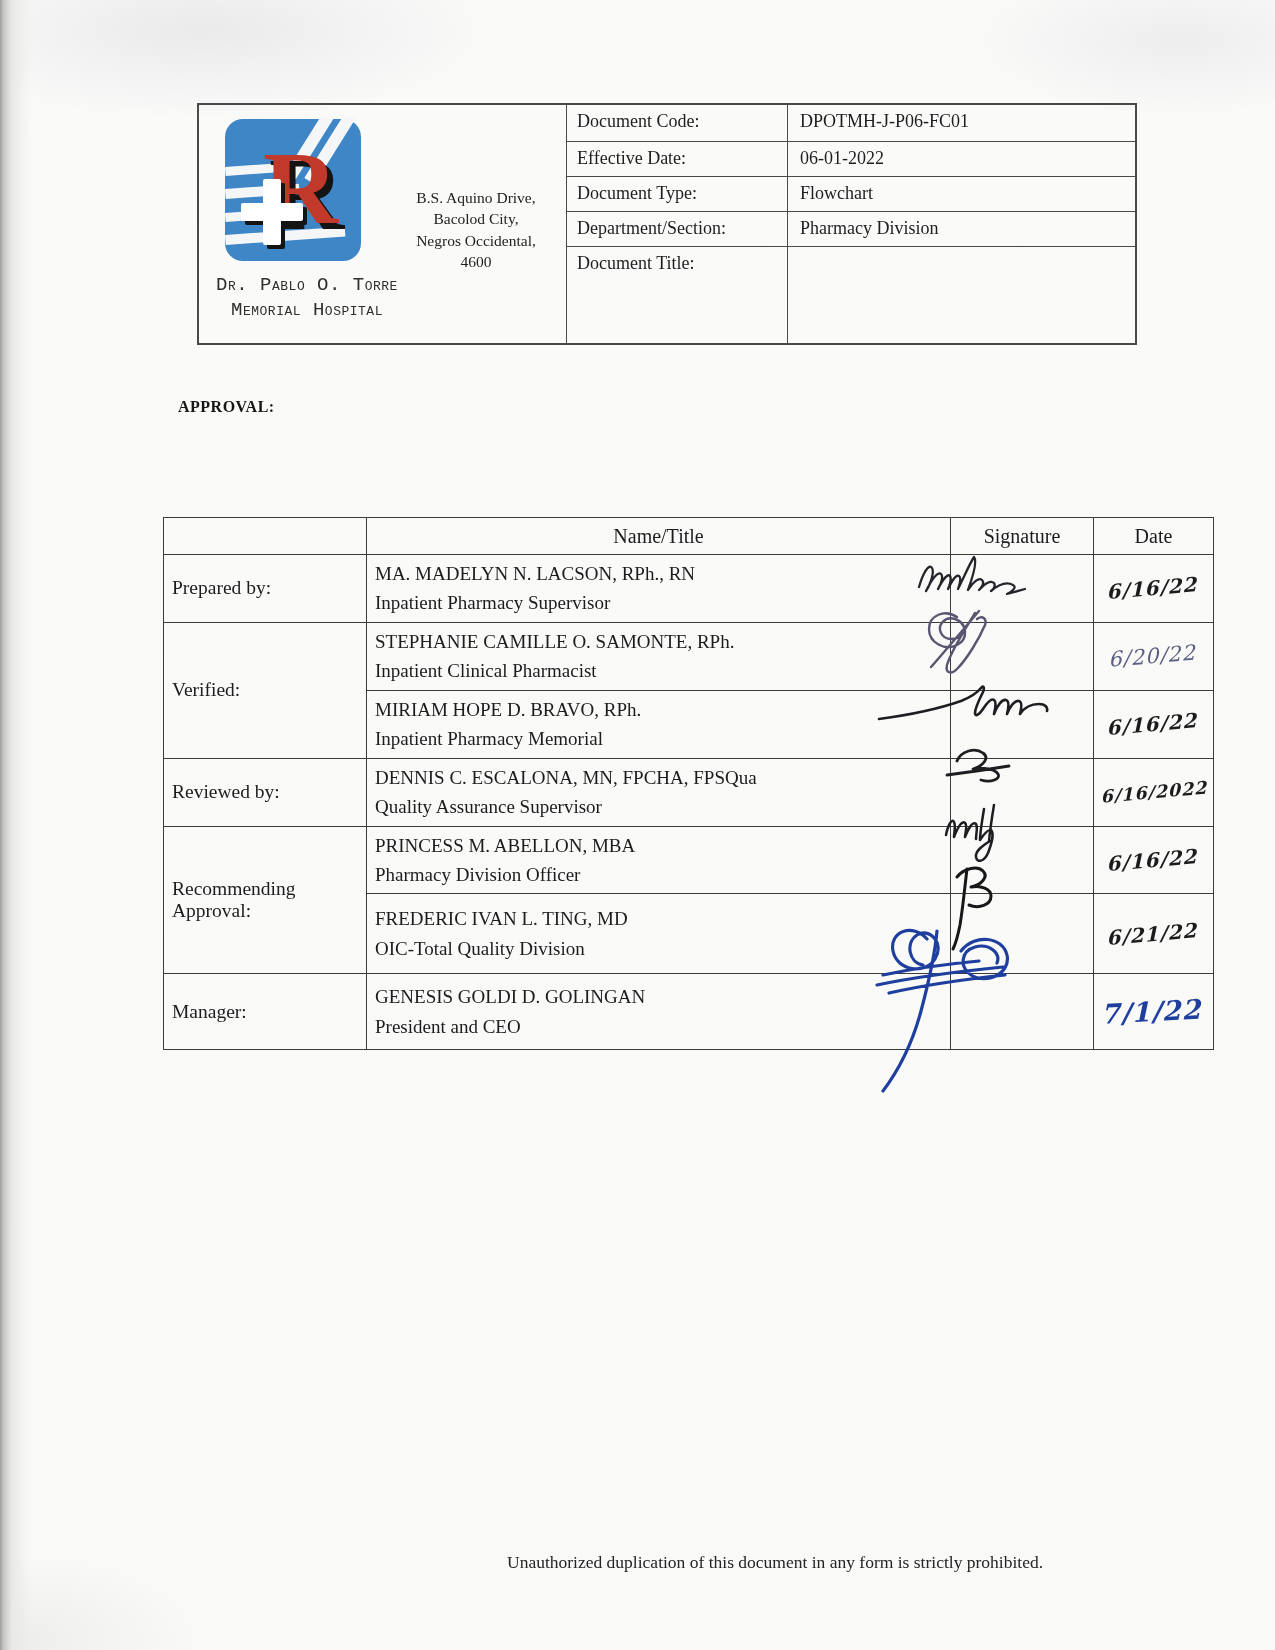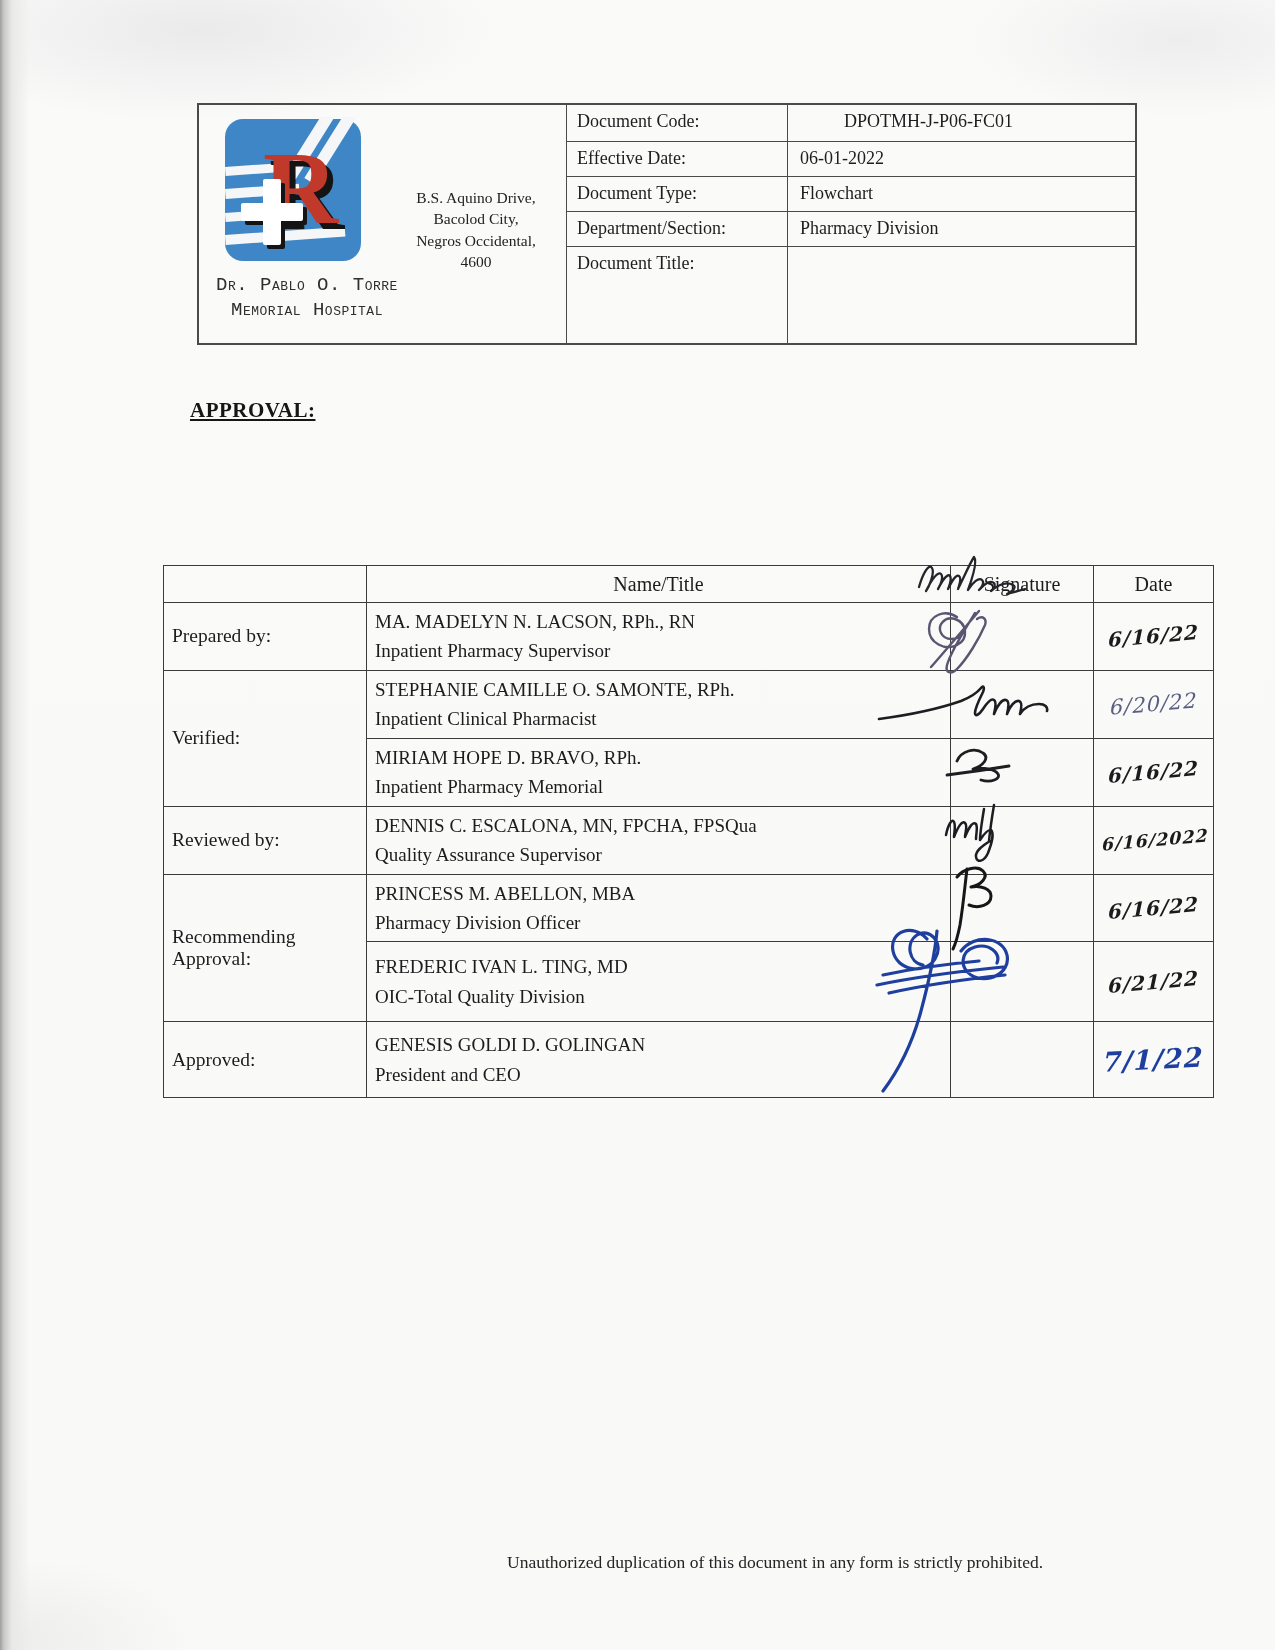--- a/index.html
+++ b/index.html
@@ -32,40 +32,40 @@
   .hospital-address{
     position:absolute;left:196px;top:82px;width:162px;text-align:center;
     font-size:15.5px;line-height:1.38;color:#222;
   }
   .hospital-name{
     position:absolute;left:2px;top:168px;width:212px;text-align:center;
     font-variant:small-caps;font-size:19px;line-height:1.3;color:#2e2e2e;letter-spacing:.5px;font-family:Liberation Mono, monospace;
   }
   .meta-rows{flex:1;display:flex;flex-direction:column;}
   .meta-row{display:flex;border-bottom:1.5px solid #4a4a4a;flex:0 0 35px;box-sizing:border-box;}
-  .meta-row:first-child{flex:0 0 37px;gap:44px;}
+  .meta-row:first-child{flex:0 0 37px;}
   .meta-row:last-child{flex:1;border-bottom:none;}
   .meta-label{
     flex:0 0 221px;border-right:1.5px solid #4a4a4a;box-sizing:border-box;
     padding:6px 6px 0 10px;font-size:18px;
   }
   .meta-value{flex:1;padding:6px 8px 0 12px;font-size:18px;}
   .meta-value.bold{font-weight:bold;line-height:1.45;padding-top:5px;}
 
   
   .approval-heading{
-    position:absolute;left:190px;top:398px;
-    font-size:21px;font-weight:bold;text-decoration:underline;letter-spacing:.5px;color:#161616;
+    position:absolute;left:178px;top:398px;
+    font-size:16px;font-weight:bold;letter-spacing:.5px;color:#161616;
   }
 
   
   .approval-wrap{position:absolute;left:163px;top:517px;width:1050px;}
   table.approval{
     border-collapse:collapse;table-layout:fixed;width:1050px;
-    font-size:19px;color:#1c1c1e;margin-top:48px;
+    font-size:19px;color:#1c1c1e;
   }
   table.approval td,table.approval th{
     border:1.5px solid #3c3c3c;box-sizing:border-box;
     padding:4px 8px;vertical-align:middle;overflow:visible;
   }
   table.approval th{font-weight:normal;font-size:20px;text-align:center;height:37px;}
   td.role{vertical-align:top;padding-top:9px;padding-left:10px;font-size:19.5px;}
   td.role.mid{vertical-align:middle;padding-top:4px;}
   td.namecell{padding-left:14px;line-height:1.55;}
   .person-name{font-weight:normal;display:block;}
@@ -222,21 +222,21 @@
       </tr>
       <tr class="r-tall">
         <td class="namecell">
           <span class="person-name">FREDERIC IVAN L. TING, MD</span>
           <span class="person-title">OIC-Total Quality Division</span>
         </td>
         <td class="sigcell"></td>
         <td class="datecell"><span class="hand">6/21/22</span></td>
       </tr>
       <tr class="r-last">
-        <td class="role">Approved:</td>
+        <td class="role">Manager:</td>
         <td class="namecell">
           <span class="person-name">GENESIS GOLDI D. GOLINGAN</span>
           <span class="person-title">President and CEO</span>
         </td>
         <td class="sigcell"></td>
         <td class="datecell"><span class="hand ink-blue">7/1/22</span></td>
       </tr>
     </tbody>
       </table>
 

